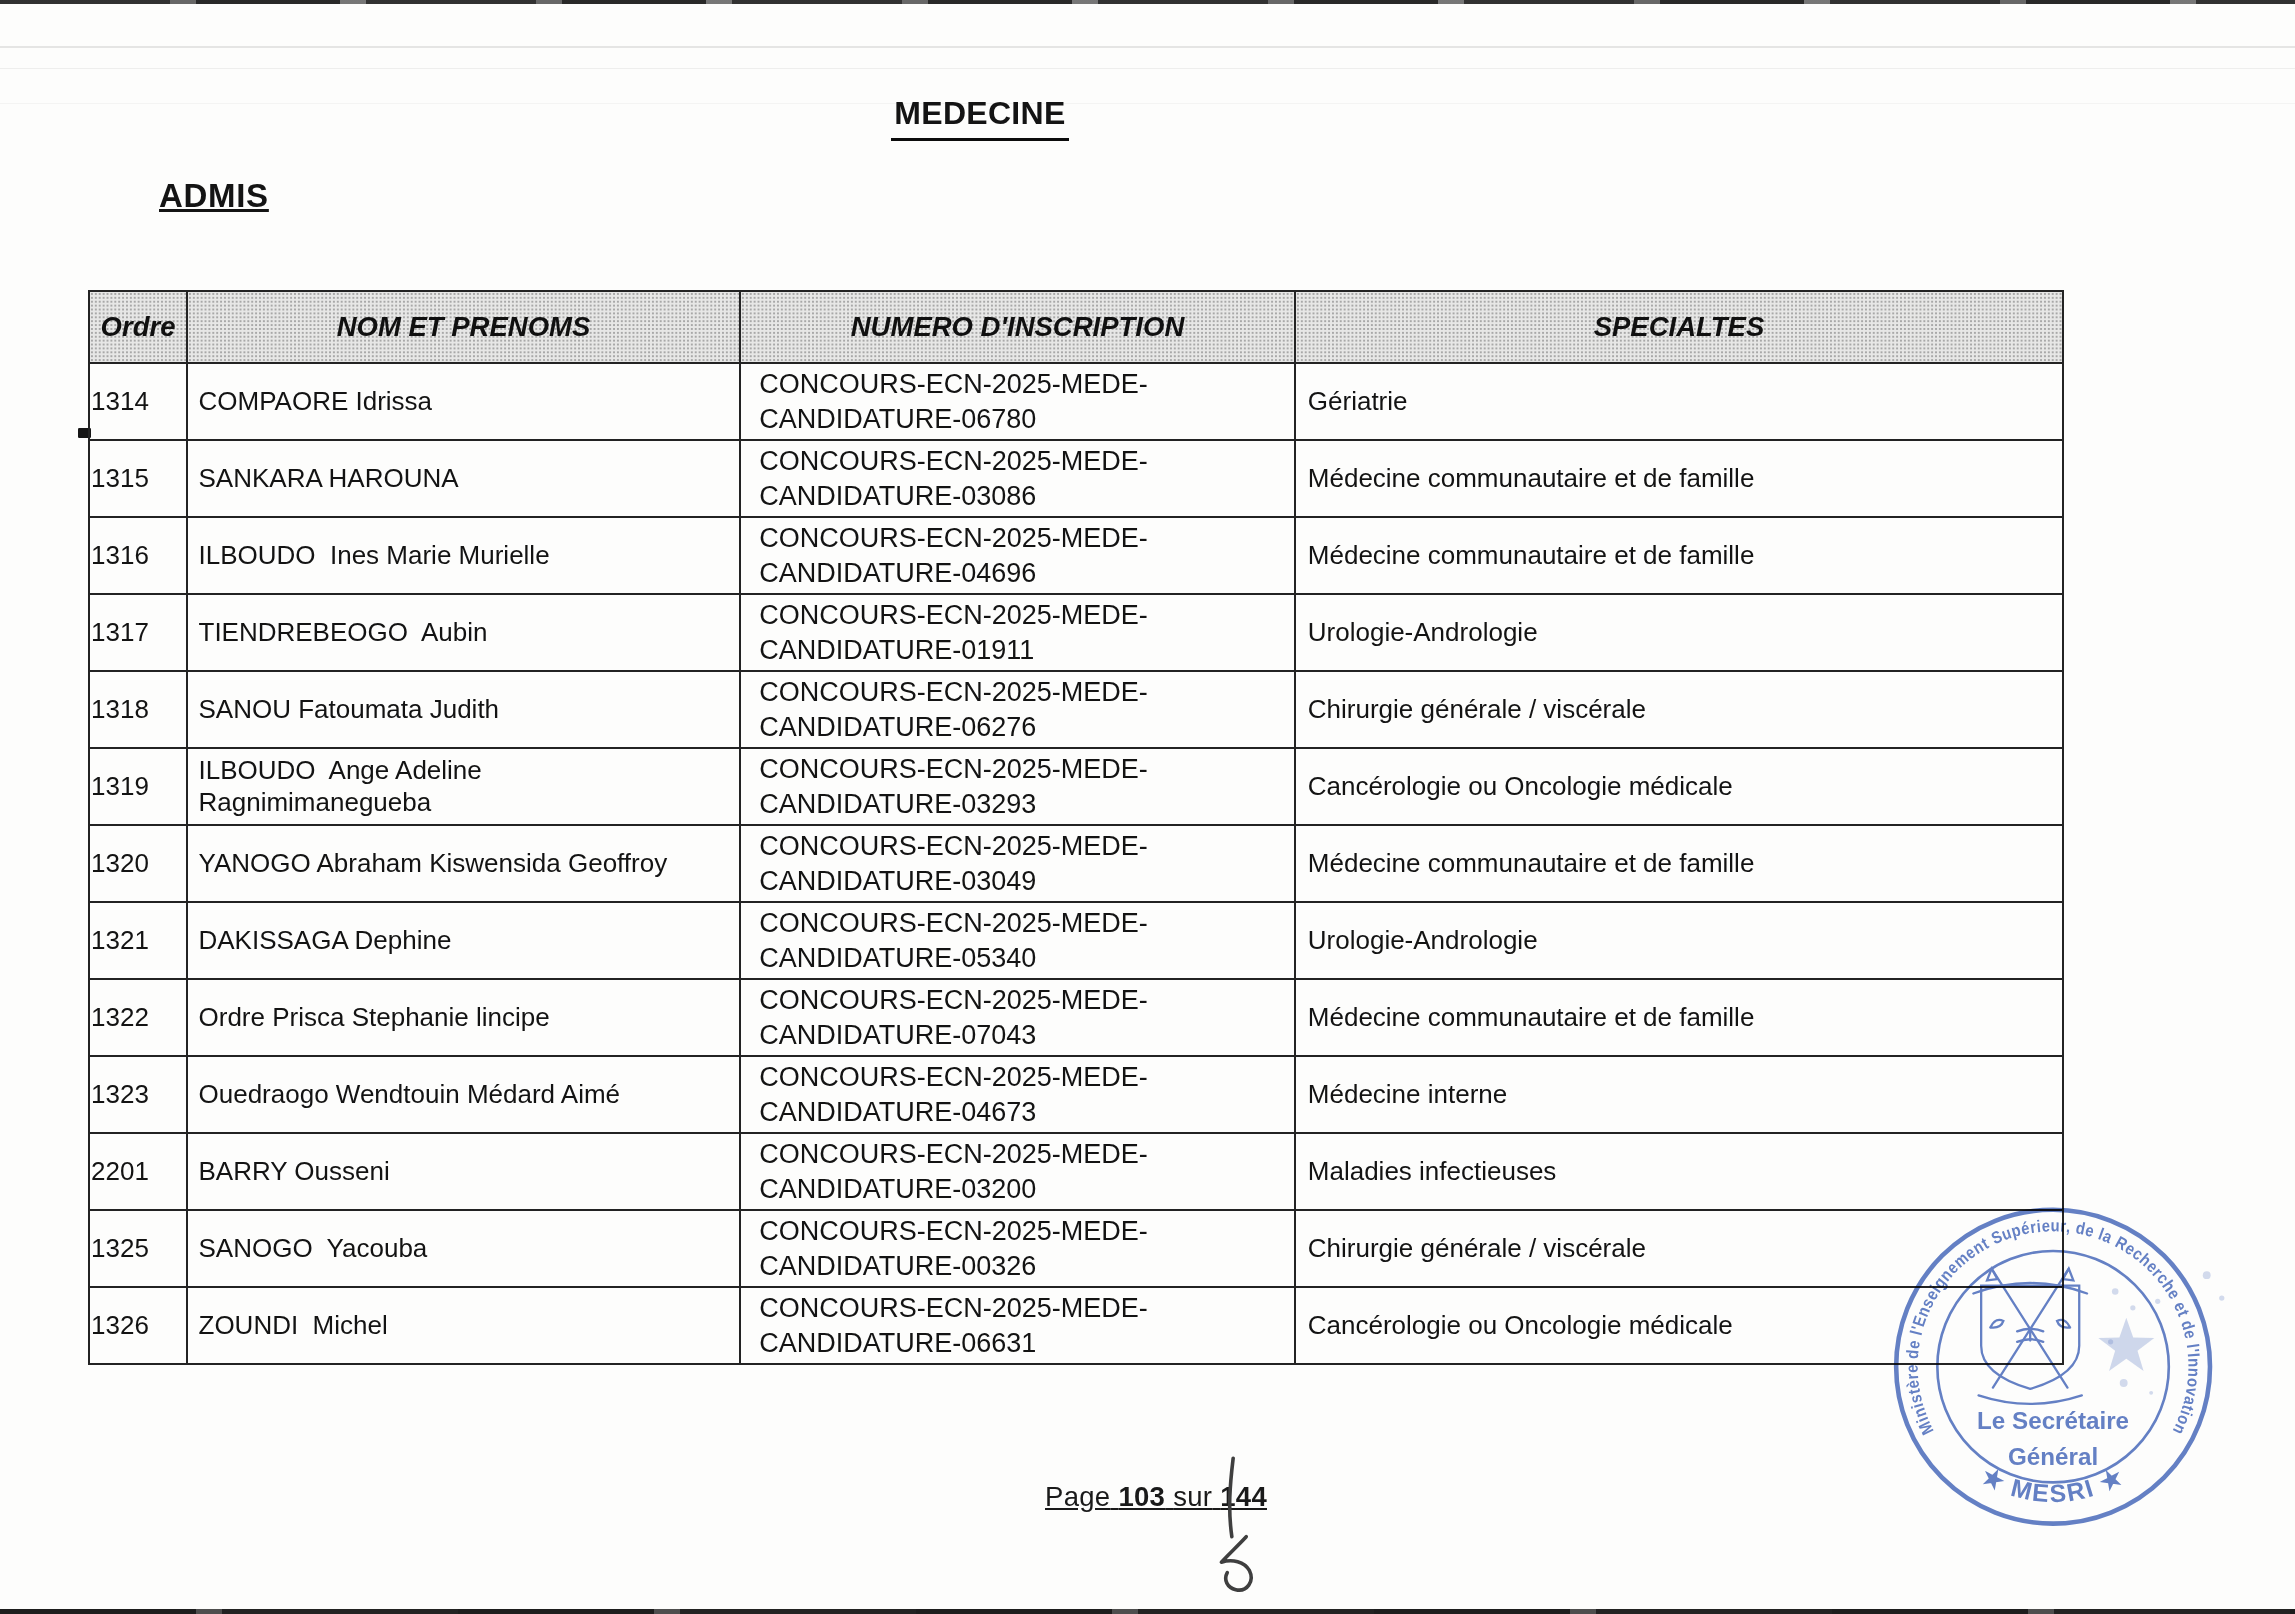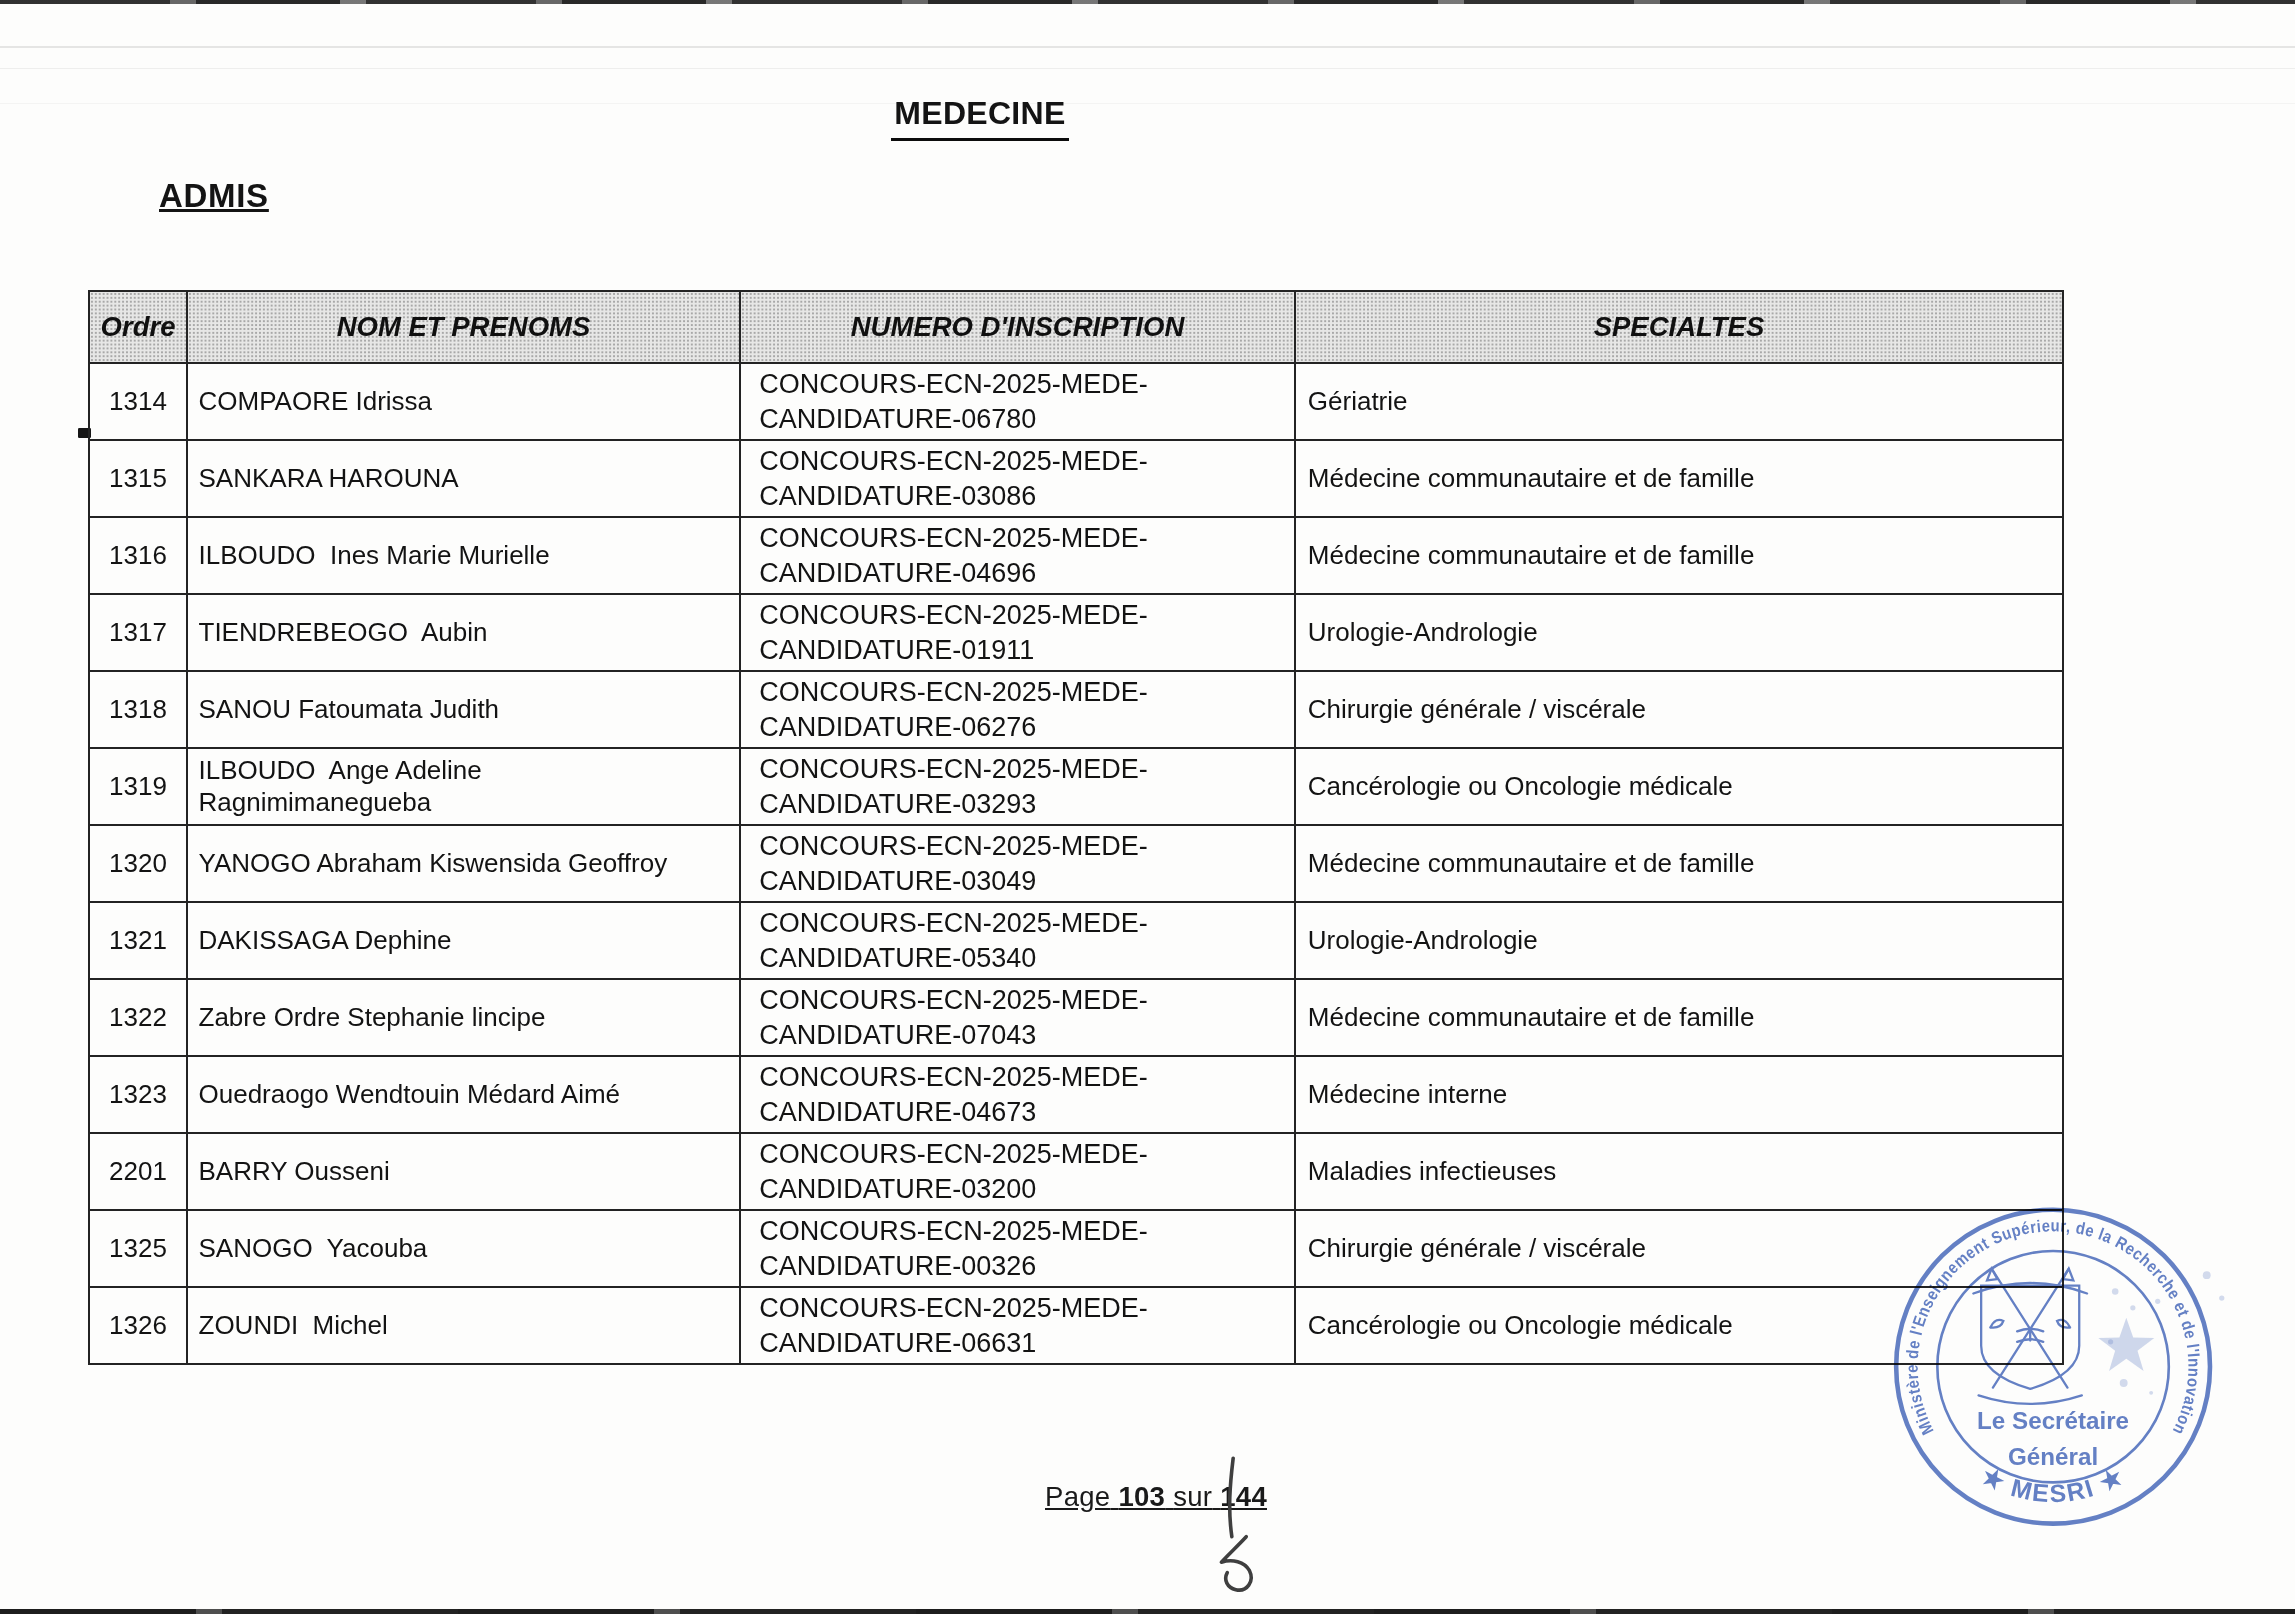--- a/index.html
+++ b/index.html
@@ -52,21 +52,21 @@
     text-align:center; vertical-align:middle;
     background-color:#e7e7e6;
     background-image:radial-gradient(#a8a8a8 0.8px, transparent 0.9px);
     background-size:3.9px 3.9px;
     color:#101010;
   }
   .results td {
     height:73px; font-size:26px; vertical-align:middle;
     color:#131313;
   }
-  td.c-ordre { text-align:center; }
+  td.c-ordre { text-align:left; }
   td.c-nom   { padding-left:10.5px; white-space:pre-wrap; line-height:1.2; }
   td.c-num   { padding-left:18.3px; white-space:pre-wrap; line-height:1.28; font-size:27px; }
   td.c-spec  { padding-left:11.8px; }
 
   
   .footer {
     position:absolute; left:1045px; top:1481px;
     font-size:27.5px; color:#1a1a1a; letter-spacing:0.3px;text-decoration:underline;
   }
   .footer .bold { font-weight:bold; }
@@ -162,21 +162,21 @@
       </tr>
       <tr>
         <td class="c-ordre">1321</td>
         <td class="c-nom">DAKISSAGA Dephine</td>
         <td class="c-num">CONCOURS-ECN-2025-MEDE-
 CANDIDATURE-05340</td>
         <td class="c-spec">Urologie-Andrologie</td>
       </tr>
       <tr>
         <td class="c-ordre">1322</td>
-        <td class="c-nom">Zabre Ordre Stephanie lincipe</td>
+        <td class="c-nom">Ordre Prisca Stephanie lincipe</td>
         <td class="c-num">CONCOURS-ECN-2025-MEDE-
 CANDIDATURE-07043</td>
         <td class="c-spec">Médecine communautaire et de famille</td>
       </tr>
       <tr>
         <td class="c-ordre">1323</td>
         <td class="c-nom">Ouedraogo Wendtouin Médard Aimé</td>
         <td class="c-num">CONCOURS-ECN-2025-MEDE-
 CANDIDATURE-04673</td>
         <td class="c-spec">Médecine interne</td>

